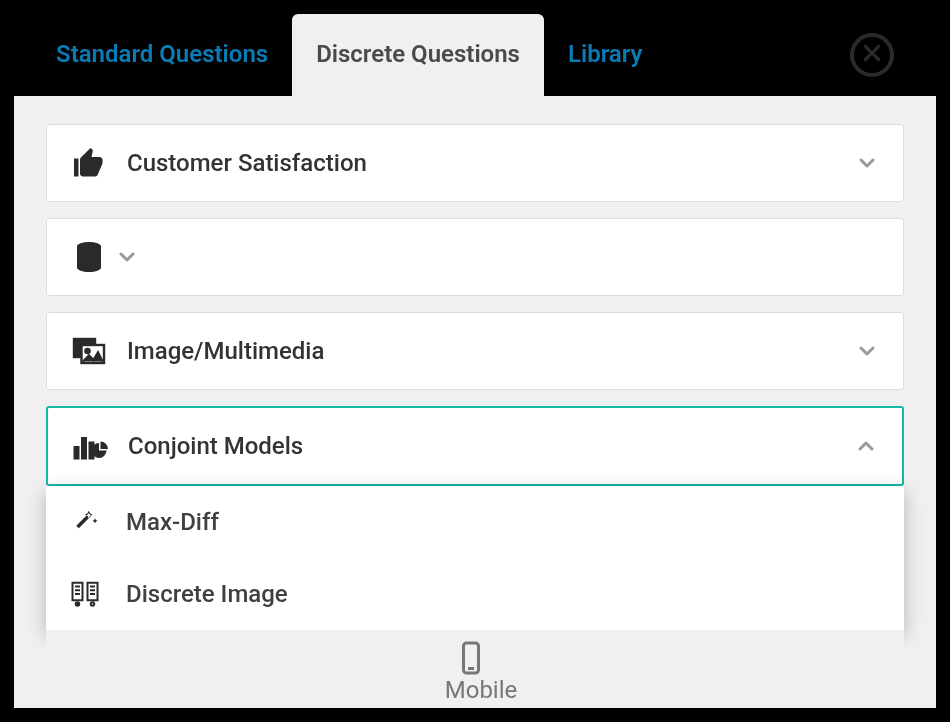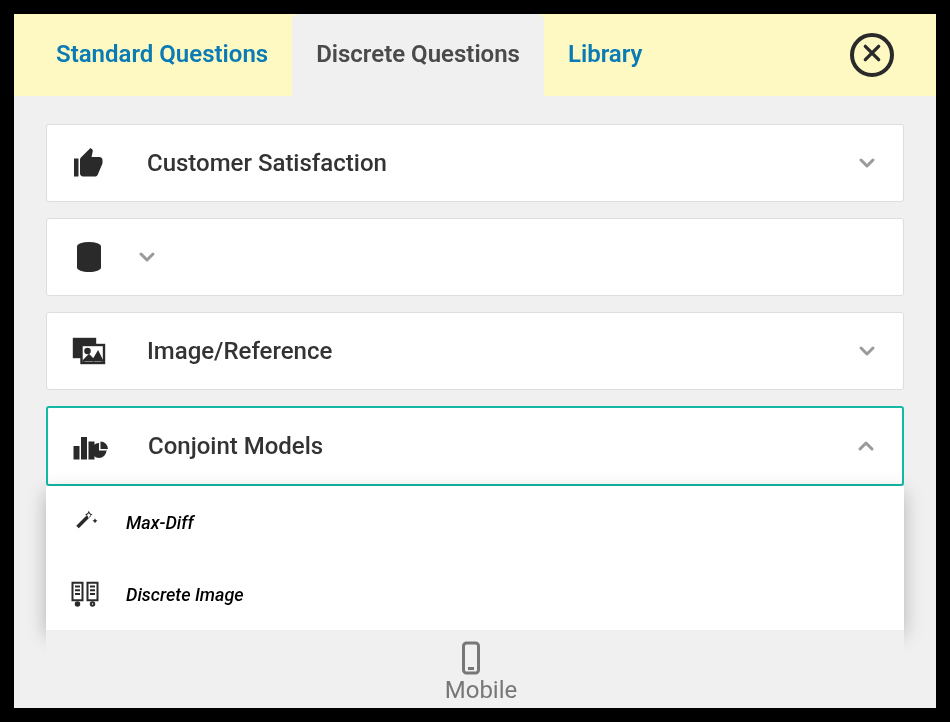--- a/index.html
+++ b/index.html
@@ -14,21 +14,21 @@
       background: #fff;
       width: 100%;
       height: 100%;
       overflow: hidden;
     }
     .tabs-row {
       display: flex;
       align-items: center;
       padding: 0 32px 0 32px;
       height: 82px;
-      background: #fef9c3;
+      background: #000000;
       position: relative;
     }
     .tab {
       font-size: 24px;
       font-weight: 600;
       padding: 26px 24px 28px 24px;
       color: #0a7bb5;
       cursor: pointer;
       white-space: nowrap;
     }
@@ -59,21 +59,20 @@
     }
     .acc-item {
       background: #fff;
       border: 1px solid #ddd;
       border-radius: 3px;
       margin-bottom: 16px;
       display: flex;
       align-items: center;
       padding: 20px 24px;
       cursor: pointer;
-      gap: 20px;
     }
     .acc-item.expanded {
       border: 2px solid #14b8a6;
       margin-bottom: 0;
     }
     .acc-icon {
       width: 44px;
       height: 36px;
       display: flex;
       align-items: center;
@@ -107,25 +106,24 @@
     .sub-icon {
       width: 44px;
       height: 32px;
       display: flex;
       align-items: center;
       justify-content: flex-start;
       color: #2a2a2a;
     }
     .sub-icon svg { width: 30px; height: 30px; }
     .sub-label {
-      font-size: 18px;
+      font-size: 24px;
       font-weight: 500;
-      color: #000000;
+      color: #404040;
       padding-left: 12px;
-      font-style: italic;
     }
     .mobile-row {
       display: flex;
       align-items: center;
       padding: 10px 24px 0 24px;
       background: #f0f0f0;
       cursor: pointer;
       flex-direction: column;
     }
     .mobile-row .acc-label { color: #777; font-weight: 400; }
@@ -182,21 +180,21 @@
 
     <div class="acc-item">
       <span class="acc-icon">
         <svg viewBox="0 0 24 24" fill="none" stroke="#2a2a2a" stroke-width="1.6">
           <rect x="2" y="4" width="14" height="12" fill="#2a2a2a"></rect>
           <rect x="7" y="8" width="15" height="12" fill="#fff" stroke="#2a2a2a"></rect>
           <circle cx="11" cy="12" r="1.4" fill="#2a2a2a"></circle>
           <path d="M8 19l4-4 3 3 3-5 3 6" fill="#2a2a2a"></path>
         </svg>
       </span>
-      <span class="acc-label">Image/Reference</span>
+      <span class="acc-label">Image/Multimedia</span>
       <span class="chev">
         <svg viewBox="0 0 24 24" fill="none">
             <path d="M6 9l6 6 6-6" stroke="#9a9a9a" stroke-width="3" stroke-linecap="round" stroke-linejoin="round"></path>
           </svg>
       </span>
     </div>
 
     <div class="acc-item expanded">
       <span class="acc-icon">
         <svg viewBox="0 0 24 24" fill="#2a2a2a">

